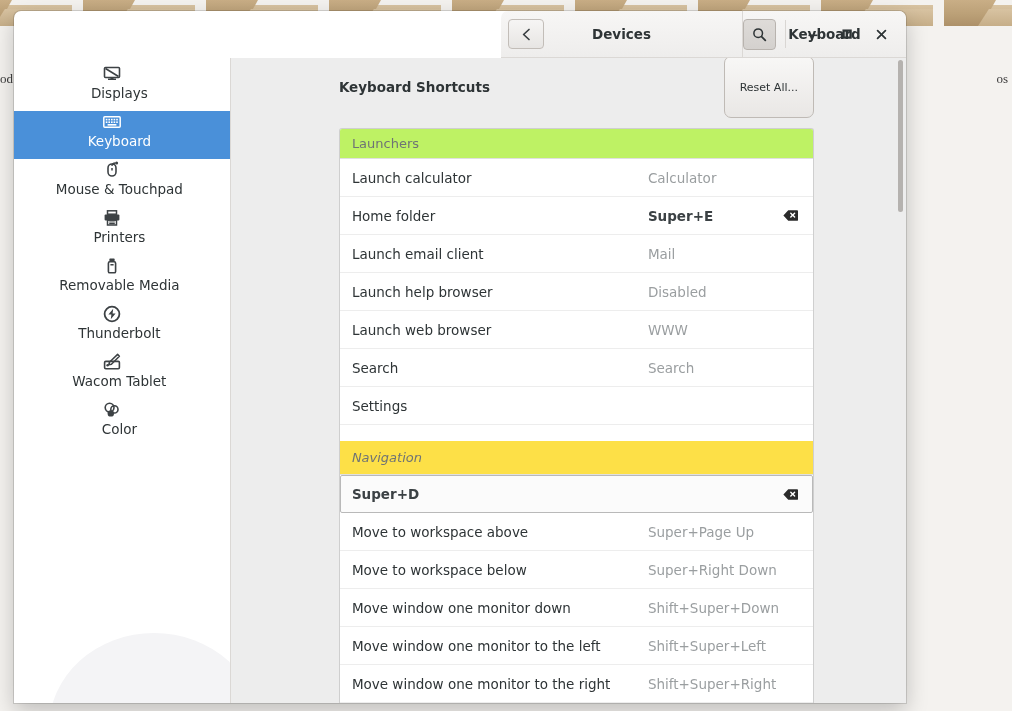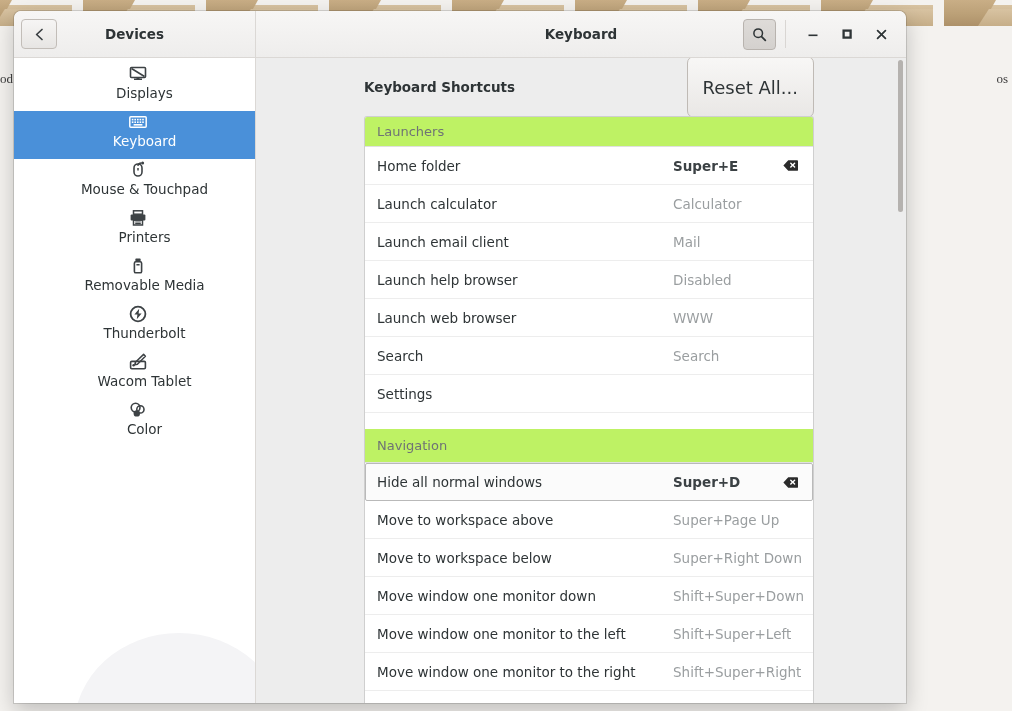--- a/index.html
+++ b/index.html
@@ -62,20 +62,21 @@
     left: 14px;
     top: 11px;
     width: 892px;
     height: 692px;
     background: #ffffff;
     border-radius: 7px 7px 0 0;
     box-shadow: 0 0 0 1px rgba(0,0,0,0.13), 0 8px 22px rgba(0,0,0,0.22);
     overflow: hidden;
     display: flex;
     flex-direction: column;
+    align-items: flex-end;
   }
 
   
   #headerbar {
     height: 46px;
     flex: 0 0 46px;
     display: flex;
     align-items: stretch;
     background: linear-gradient(180deg, #f7f6f5 0%, #eeedec 100%);
     border-bottom: 1px solid #dbd8d5;
@@ -216,20 +217,21 @@
   .side-item.selected .side-label { color: #ffffff; }
 
   
   #content {
     flex: 1 1 auto;
     background: #ededed;
     position: relative;
     overflow: hidden;
     display: flex;
     flex-direction: column;
+    gap: 12px;
   }
   #content-head {
     height: 58px;
     flex: 0 0 58px;
     display: flex;
     align-items: center;
     padding: 0 92px 0 108px;
     box-sizing: border-box;
   }
   #shortcuts-title {
@@ -239,21 +241,21 @@
   }
   #reset-all-button {
     margin-left: auto;
     height: 30px;
     padding: 15px 15px;
     display: flex;
     align-items: center;
     background: linear-gradient(180deg, #f8f7f6 0%, #e9e7e5 100%);
     border: 1px solid #bfbab5;
     border-radius: 7px;
-    font-size: 18px;
+    font-size: 11px;
     color: #2e3436;
     cursor: pointer;
   }
   #list-wrap {
     flex: 1 1 auto;
     margin: 0 92px 0 108px;
     background: #ffffff;
     border: 1px solid #cfcfcf;
     border-bottom: none;
     border-radius: 3px 3px 0 0;
@@ -264,23 +266,24 @@
     display: flex;
     align-items: center;
     padding-left: 12px;
     font-size: 13px;
     color: #6f7375;
     background: #bef264;
     border-bottom: 1px solid #e0e0e0;
     box-sizing: border-box;
   }
   .sec-header.plain {
-    background: #bef264;
+    background: #fde047;
     border-bottom: 1px solid #e0e0e0;
     height: 34px;
+    font-style: italic;
   }
   .sc-row {
     height: 38px;
     display: flex;
     align-items: center;
     padding: 0 12px;
     box-sizing: border-box;
     border-bottom: 1px solid #ededed;
     cursor: pointer;
   }
@@ -515,42 +518,42 @@
     <div id="content">
       <div id="content-head">
         <div id="shortcuts-title">Keyboard Shortcuts</div>
         <div id="reset-all-button">
           <span>Reset All...</span>
         </div>
       </div>
       <div id="list-wrap">
           <div class="sec-header">Launchers</div>
           <div class="sc-row">
+            <span class="sc-name">Launch calculator</span>
+            <span class="sc-accel">Calculator</span>
+            <span class="sc-clear hidden">
+              <svg width="15" height="13" viewBox="0 0 16 13">
+    <path d="M5.6 0.8 H15 a1 1 0 0 1 1 1 v9.4 a1 1 0 0 1 -1 1 H5.6 L0.4 6.5 z" fill="#2b2b2b"></path>
+    <line x1="8.3" y1="4.1" x2="12.4" y2="8.2" stroke="#fff" stroke-width="1.5" stroke-linecap="round"></line>
+    <line x1="12.4" y1="4.1" x2="8.3" y2="8.2" stroke="#fff" stroke-width="1.5" stroke-linecap="round"></line>
+  </svg>
+            </span>
+          </div>
+          <div class="sc-row">
             <span class="sc-name">Home folder</span>
             <span class="sc-accel assigned">Super+E</span>
             <span class="sc-clear">
               <svg width="15" height="13" viewBox="0 0 16 13">
     <path d="M5.6 0.8 H15 a1 1 0 0 1 1 1 v9.4 a1 1 0 0 1 -1 1 H5.6 L0.4 6.5 z" fill="#2b2b2b"></path>
     <line x1="8.3" y1="4.1" x2="12.4" y2="8.2" stroke="#fff" stroke-width="1.5" stroke-linecap="round"></line>
     <line x1="12.4" y1="4.1" x2="8.3" y2="8.2" stroke="#fff" stroke-width="1.5" stroke-linecap="round"></line>
   </svg>
             </span>
           </div>
           <div class="sc-row">
-            <span class="sc-name">Launch calculator</span>
-            <span class="sc-accel">Calculator</span>
-            <span class="sc-clear hidden">
-              <svg width="15" height="13" viewBox="0 0 16 13">
-    <path d="M5.6 0.8 H15 a1 1 0 0 1 1 1 v9.4 a1 1 0 0 1 -1 1 H5.6 L0.4 6.5 z" fill="#2b2b2b"></path>
-    <line x1="8.3" y1="4.1" x2="12.4" y2="8.2" stroke="#fff" stroke-width="1.5" stroke-linecap="round"></line>
-    <line x1="12.4" y1="4.1" x2="8.3" y2="8.2" stroke="#fff" stroke-width="1.5" stroke-linecap="round"></line>
-  </svg>
-            </span>
-          </div>
-          <div class="sc-row">
             <span class="sc-name">Launch email client</span>
             <span class="sc-accel">Mail</span>
             <span class="sc-clear hidden">
               <svg width="15" height="13" viewBox="0 0 16 13">
     <path d="M5.6 0.8 H15 a1 1 0 0 1 1 1 v9.4 a1 1 0 0 1 -1 1 H5.6 L0.4 6.5 z" fill="#2b2b2b"></path>
     <line x1="8.3" y1="4.1" x2="12.4" y2="8.2" stroke="#fff" stroke-width="1.5" stroke-linecap="round"></line>
     <line x1="12.4" y1="4.1" x2="8.3" y2="8.2" stroke="#fff" stroke-width="1.5" stroke-linecap="round"></line>
   </svg>
             </span>
           </div>
@@ -593,21 +596,20 @@
               <svg width="15" height="13" viewBox="0 0 16 13">
     <path d="M5.6 0.8 H15 a1 1 0 0 1 1 1 v9.4 a1 1 0 0 1 -1 1 H5.6 L0.4 6.5 z" fill="#2b2b2b"></path>
     <line x1="8.3" y1="4.1" x2="12.4" y2="8.2" stroke="#fff" stroke-width="1.5" stroke-linecap="round"></line>
     <line x1="12.4" y1="4.1" x2="8.3" y2="8.2" stroke="#fff" stroke-width="1.5" stroke-linecap="round"></line>
   </svg>
             </span>
           </div>
           <div class="sc-spacer"></div>
           <div class="sec-header plain">Navigation</div>
           <div class="sc-row focused">
-            <span class="sc-name">Hide all normal windows</span>
             <span class="sc-accel assigned">Super+D</span>
             <span class="sc-clear">
               <svg width="15" height="13" viewBox="0 0 16 13">
     <path d="M5.6 0.8 H15 a1 1 0 0 1 1 1 v9.4 a1 1 0 0 1 -1 1 H5.6 L0.4 6.5 z" fill="#2b2b2b"></path>
     <line x1="8.3" y1="4.1" x2="12.4" y2="8.2" stroke="#fff" stroke-width="1.5" stroke-linecap="round"></line>
     <line x1="12.4" y1="4.1" x2="8.3" y2="8.2" stroke="#fff" stroke-width="1.5" stroke-linecap="round"></line>
   </svg>
             </span>
           </div>
           <div class="sc-row">

